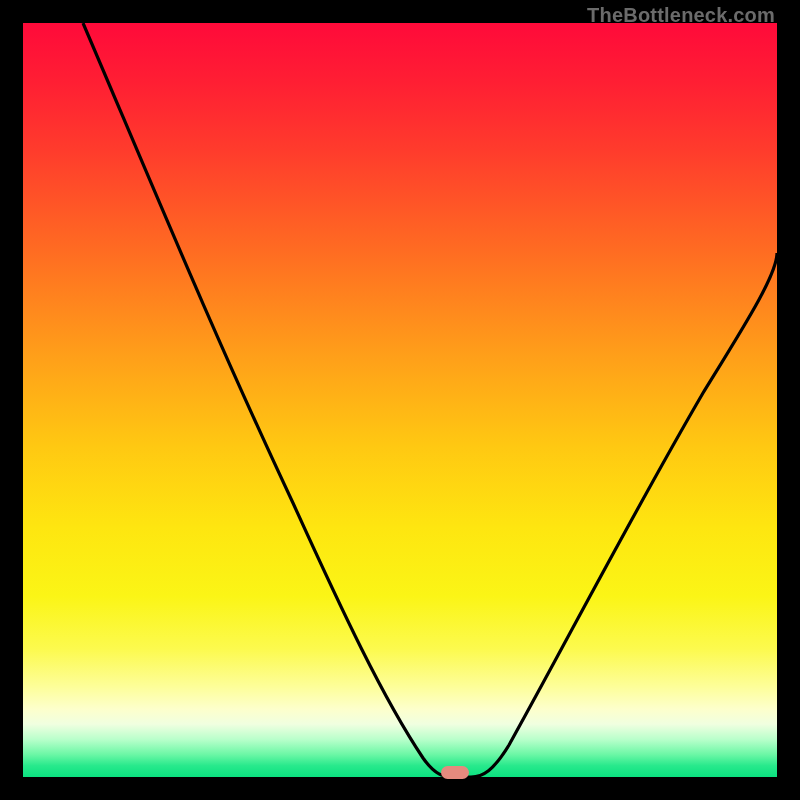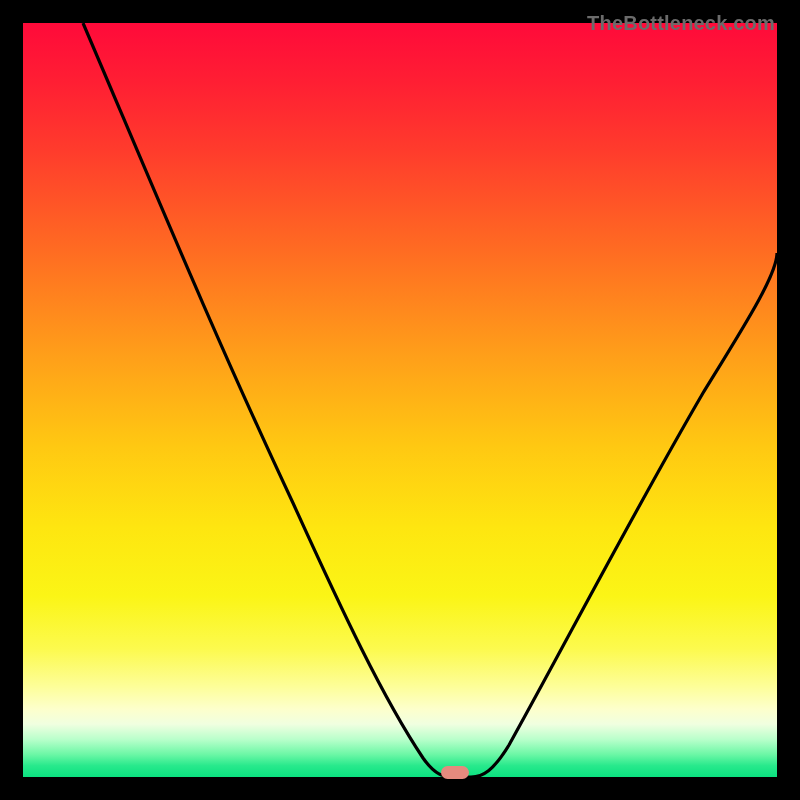--- a/index.html
+++ b/index.html
@@ -30,21 +30,21 @@
       #fdffcc 91%,
       #f0ffe0 93%,
       #b9ffcb 95%,
       #6cf7a6 97%,
       #28e98c 98.5%,
       #0be180 100%
     );
   }
   .watermark {
     position: absolute;
-    top: 12px;
+    top: 4px;
     right: 25px;
     font-family: Arial, Helvetica, sans-serif;
     font-size: 20px;
     font-weight: 600;
     color: #6b6b6b;
     letter-spacing: 0.2px;
   }
   .curve {
     position: absolute;
     left: 0; top: 0;

